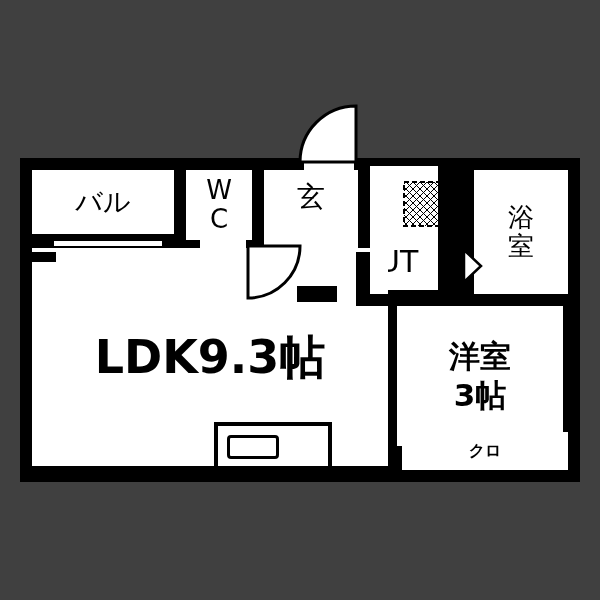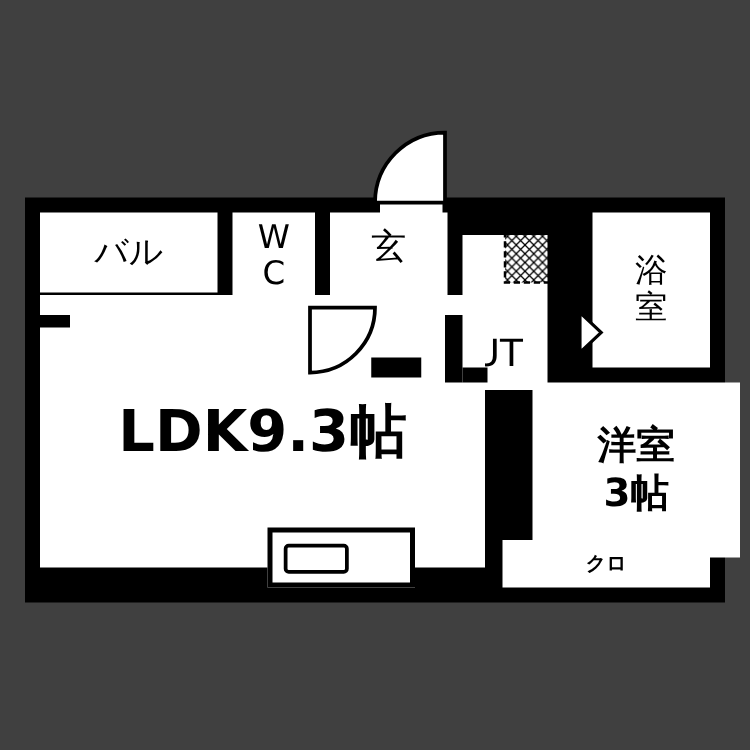--- a/index.html
+++ b/index.html
@@ -43,34 +43,34 @@
 
   <div class="room" style="left:186px;top:170px;width:66px;height:70px">
     <div class="label label-wc">W
 C</div>
   </div>
 
   <div class="room" style="left:264px;top:170px;width:94px;height:134px;align-items:flex-start">
     <div class="label label-gen" style="margin-top:12px">玄</div>
   </div>
 
-  <div class="room" style="left:370px;top:188px;width:68px;height:124px">
+  <div class="room" style="left:370px;top:166px;width:68px;height:124px">
     <div class="label label-ut abs" style="left:8px;bottom:12px">UT</div>
   </div>
 
   <div class="room" style="left:474px;top:170px;width:94px;height:124px">
     <div class="label label-bath">浴
 室</div>
   </div>
 
-  <div class="room" style="left:32px;top:236px;width:356px;height:218px">
+  <div class="room" style="left:32px;top:248px;width:356px;height:218px">
     <div class="label label-ldk">LDK9.3帖</div>
   </div>
 
-  <div class="room" style="left:426px;top:306px;width:166px;height:140px">
+  <div class="room" style="left:397px;top:306px;width:166px;height:140px">
     <div class="label label-west">洋室
 3帖</div>
   </div>
 
   <div class="room" style="left:402px;top:432px;width:166px;height:38px">
     <div class="label label-closet">クロ</div>
   </div>
 
   <div class="abs black" style="left:356px;top:252px;width:14px;height:54px"></div>
   <div class="abs black" style="left:370px;top:294px;width:20px;height:12px"></div>

